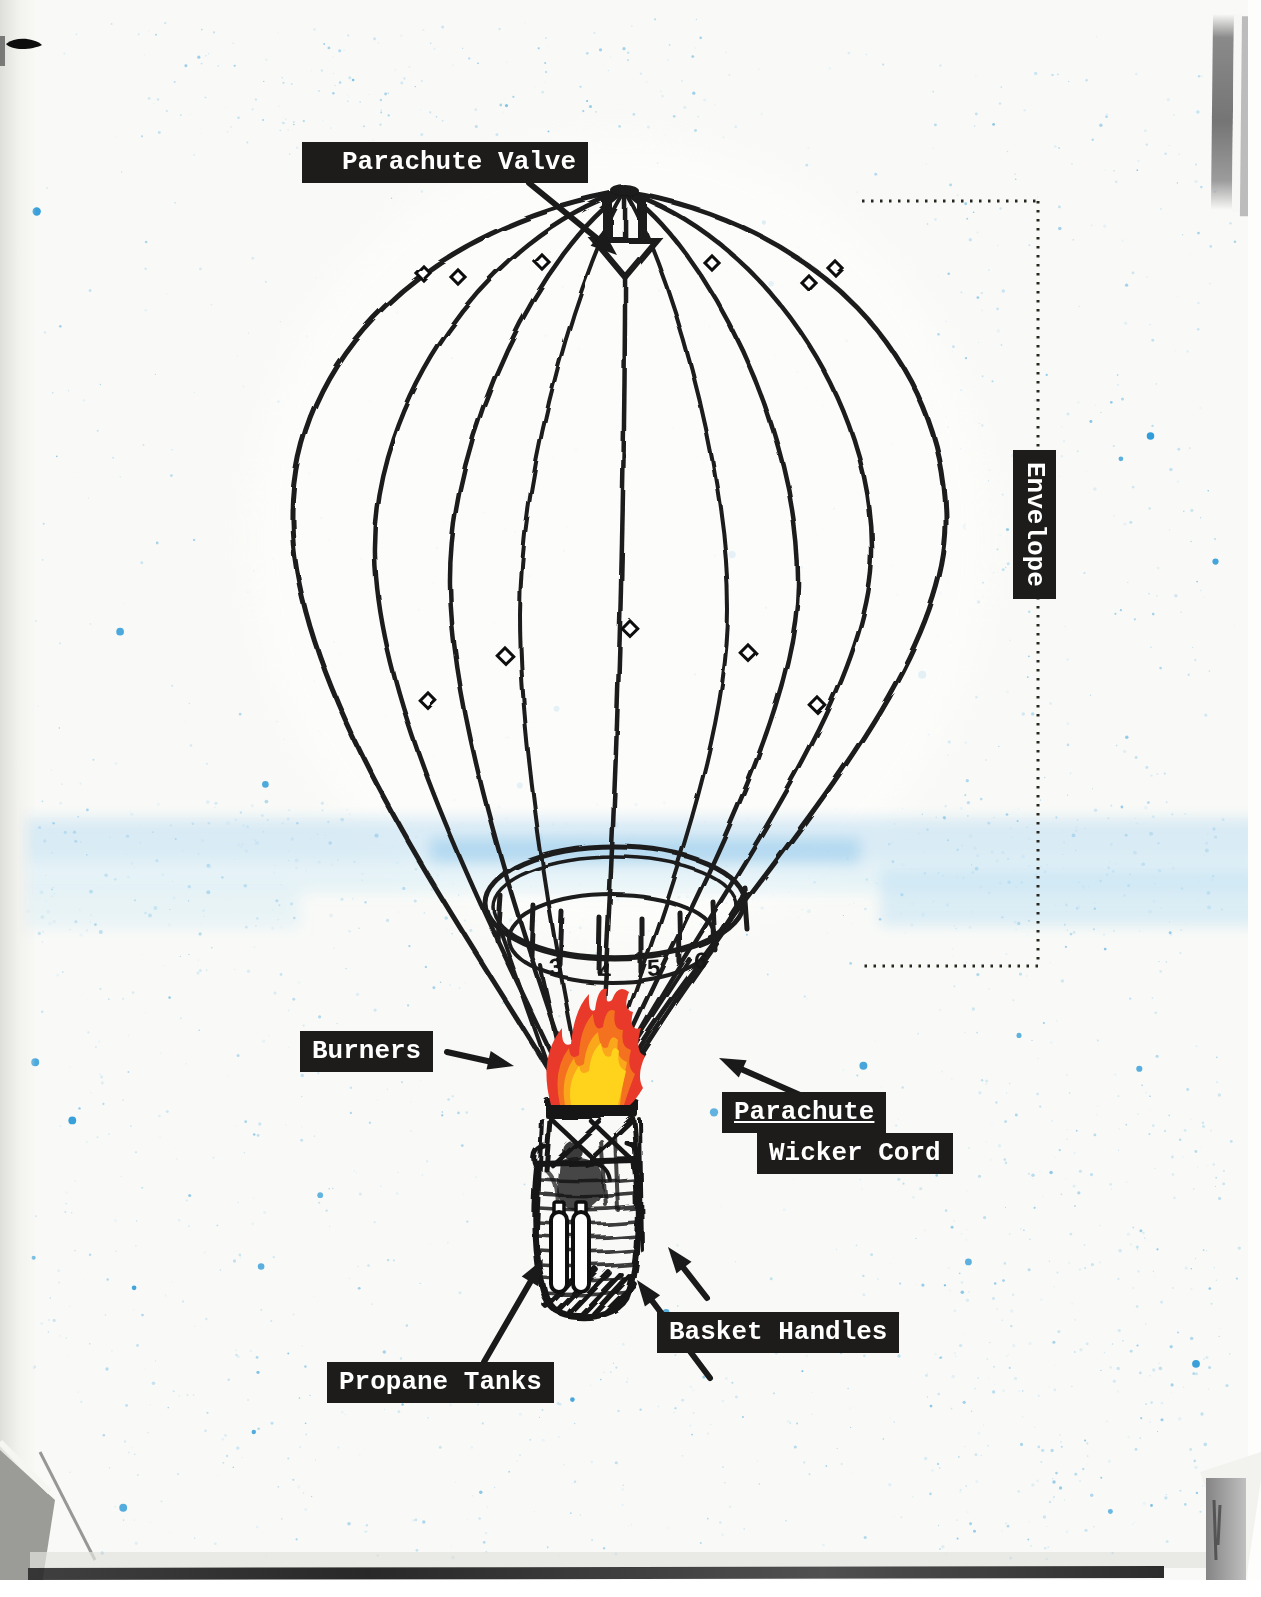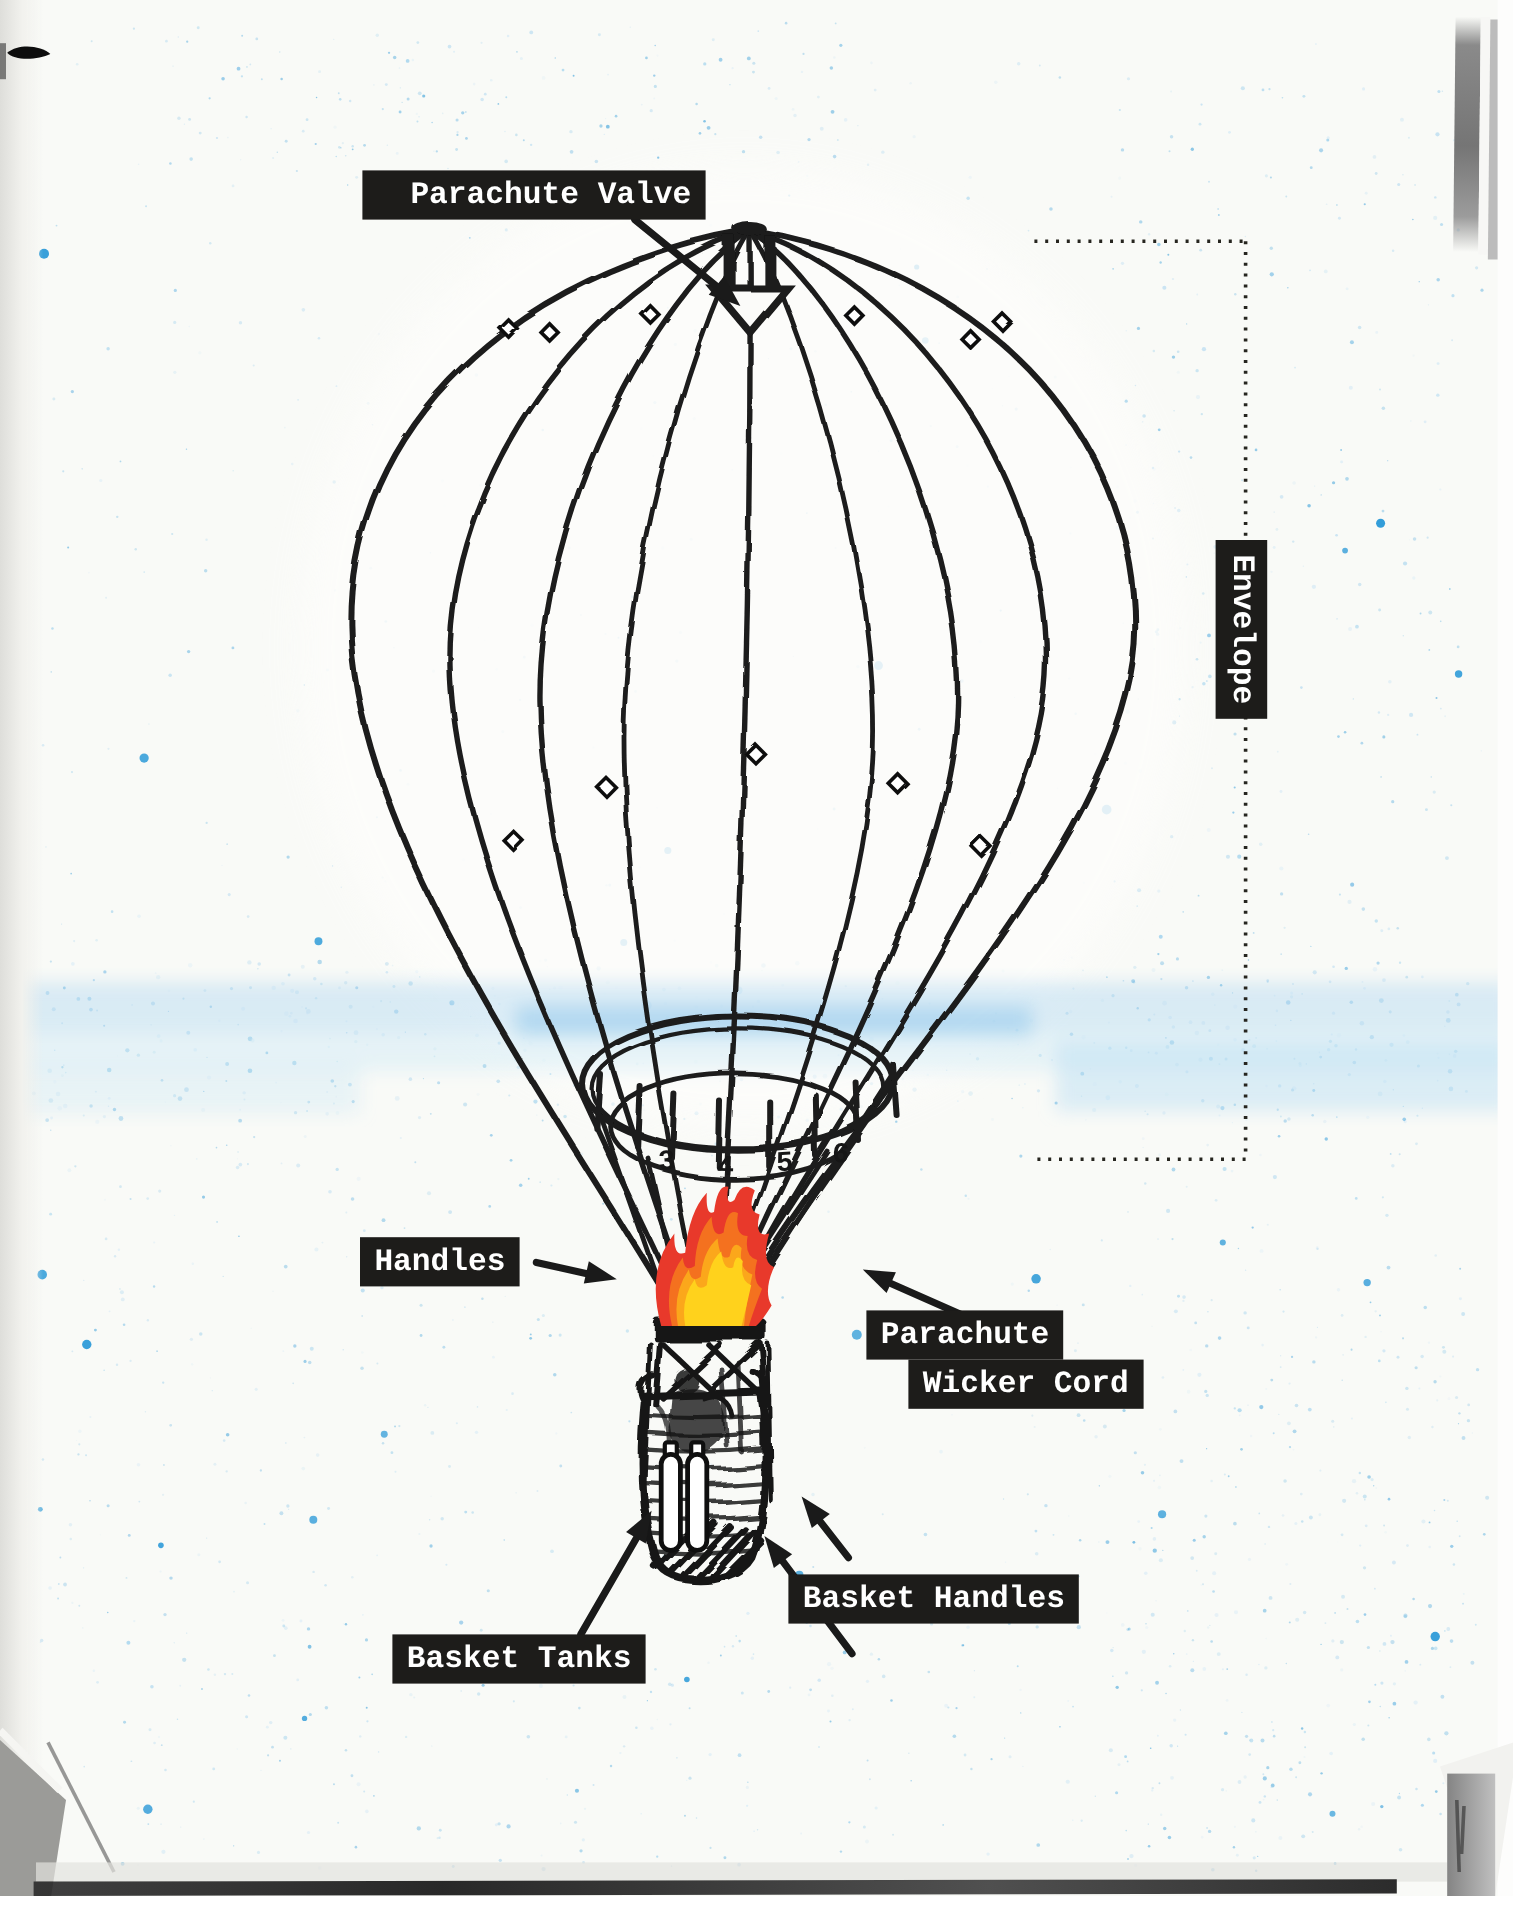--- a/index.html
+++ b/index.html
@@ -2338,19 +2338,19 @@
     </g>
     <g>
       <path d="M484,1362 L532,1279" fill="none"></path>
           <polygon points="543,1259 538.1,1286.2 521.7,1276.6" stroke="none"></polygon>
     </g>
   </g>
 </svg>
 
 <div class="label" style="left:302px;top:142px;padding-left:40px;">Parachute Valve</div>
 <div class="label vert" style="left:1013px;top:450px;">Envelope</div>
-<div class="label" style="left:300px;top:1031px;">Handles</div>
-<div class="label" style="left:722px;top:1092px;">Parachute</div>
+<div class="label" style="left:300px;top:1031px;">Burners</div>
+<div class="label" style="left:722px;top:1092px;text-decoration:underline;">Parachute</div>
 <div class="label" style="left:757px;top:1133px;">Wicker Cord</div>
 <div class="label" style="left:657px;top:1312px;">Basket Handles</div>
-<div class="label" style="left:327px;top:1362px;">Basket Tanks</div>
+<div class="label" style="left:327px;top:1362px;">Propane Tanks</div>
 
 </div>
 
 </body></html>

